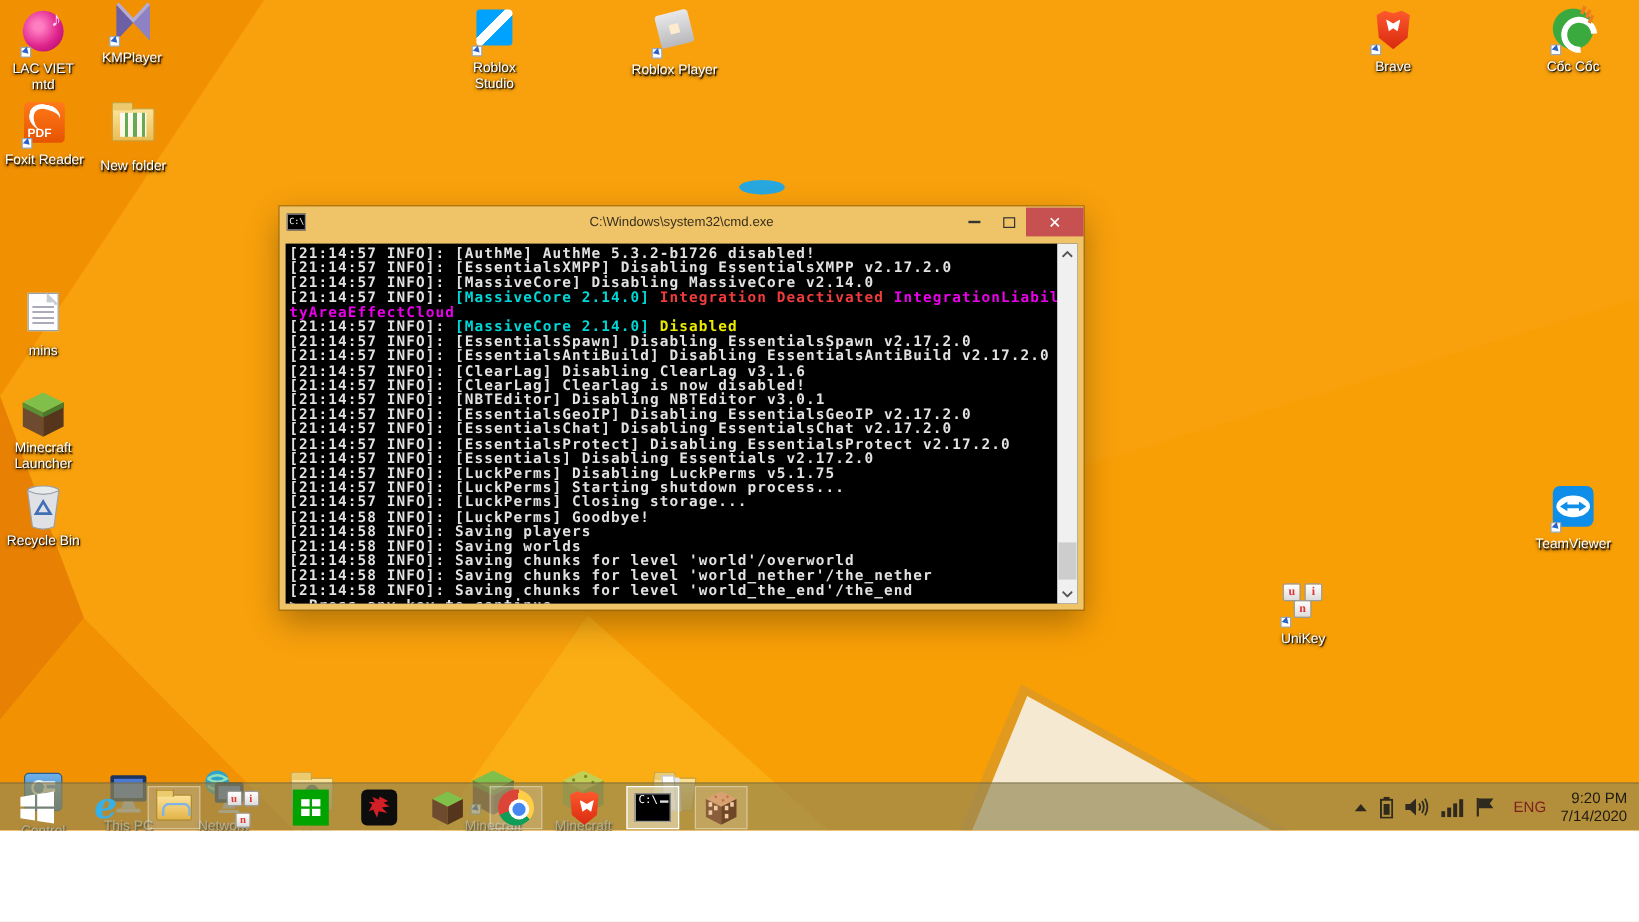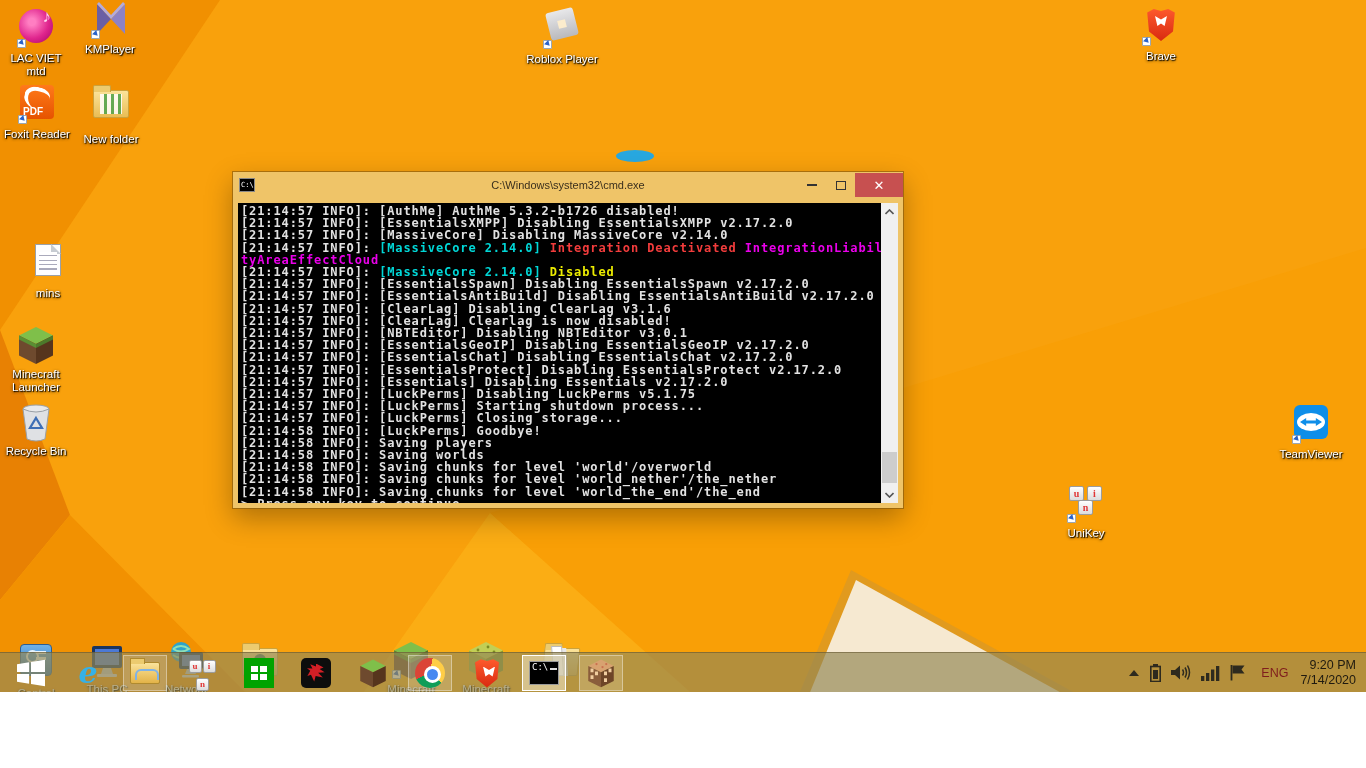--- a/index.html
+++ b/index.html
@@ -185,35 +185,50 @@
         <span class="shortcut-badge"></span>
       </div>
     <div class="lbl">Foxit Reader</div>
   </div>
   <div class="dicon" style="left:75px;top:82px">
     <div class="art">
         <div class="i-folder green"></div>
       </div>
     <div class="lbl">New folder</div>
   </div>
+  <div class="dicon" style="left:376px;top:4px">
+    <div class="art">
+        <div class="i-rbxs"></div>
+        <span class="shortcut-badge"></span>
+      </div>
+    <div class="lbl">Roblox
+Studio</div>
+  </div>
   <div class="dicon" style="left:518px;top:4px;width:88px">
     <div class="art">
         <div class="i-rbxp"></div>
         <span class="shortcut-badge"></span>
       </div>
     <div class="lbl">Roblox Player</div>
   </div>
   <div class="dicon" style="left:1125px;top:4px">
     <div class="art">
         <div class="i-brave"></div>
         <span class="shortcut-badge"></span>
       </div>
     <div class="lbl">Brave</div>
   </div>
-  <div class="dicon" style="left:12px;top:240px">
+  <div class="dicon" style="left:1275px;top:4px">
+    <div class="art">
+        <div class="i-coccoc"></div>
+        <span class="shortcut-badge"></span>
+      </div>
+    <div class="lbl">Cốc Cốc</div>
+  </div>
+  <div class="dicon" style="left:0;top:240px">
     <div class="art">
         <div class="i-doc"></div>
       </div>
     <div class="lbl">mins</div>
   </div>
   <div class="dicon" style="left:0;top:325px">
     <div class="art i-cube">
       <svg width="40" height="40" viewBox="0 0 40 40">
           <polygon points="20,2 37,10.5 20,19 3,10.5" fill="#7fbf4a"></polygon>
           <polygon points="3,10.5 20,19 20,39 3,30.5" fill="#6e4a2e"></polygon>

